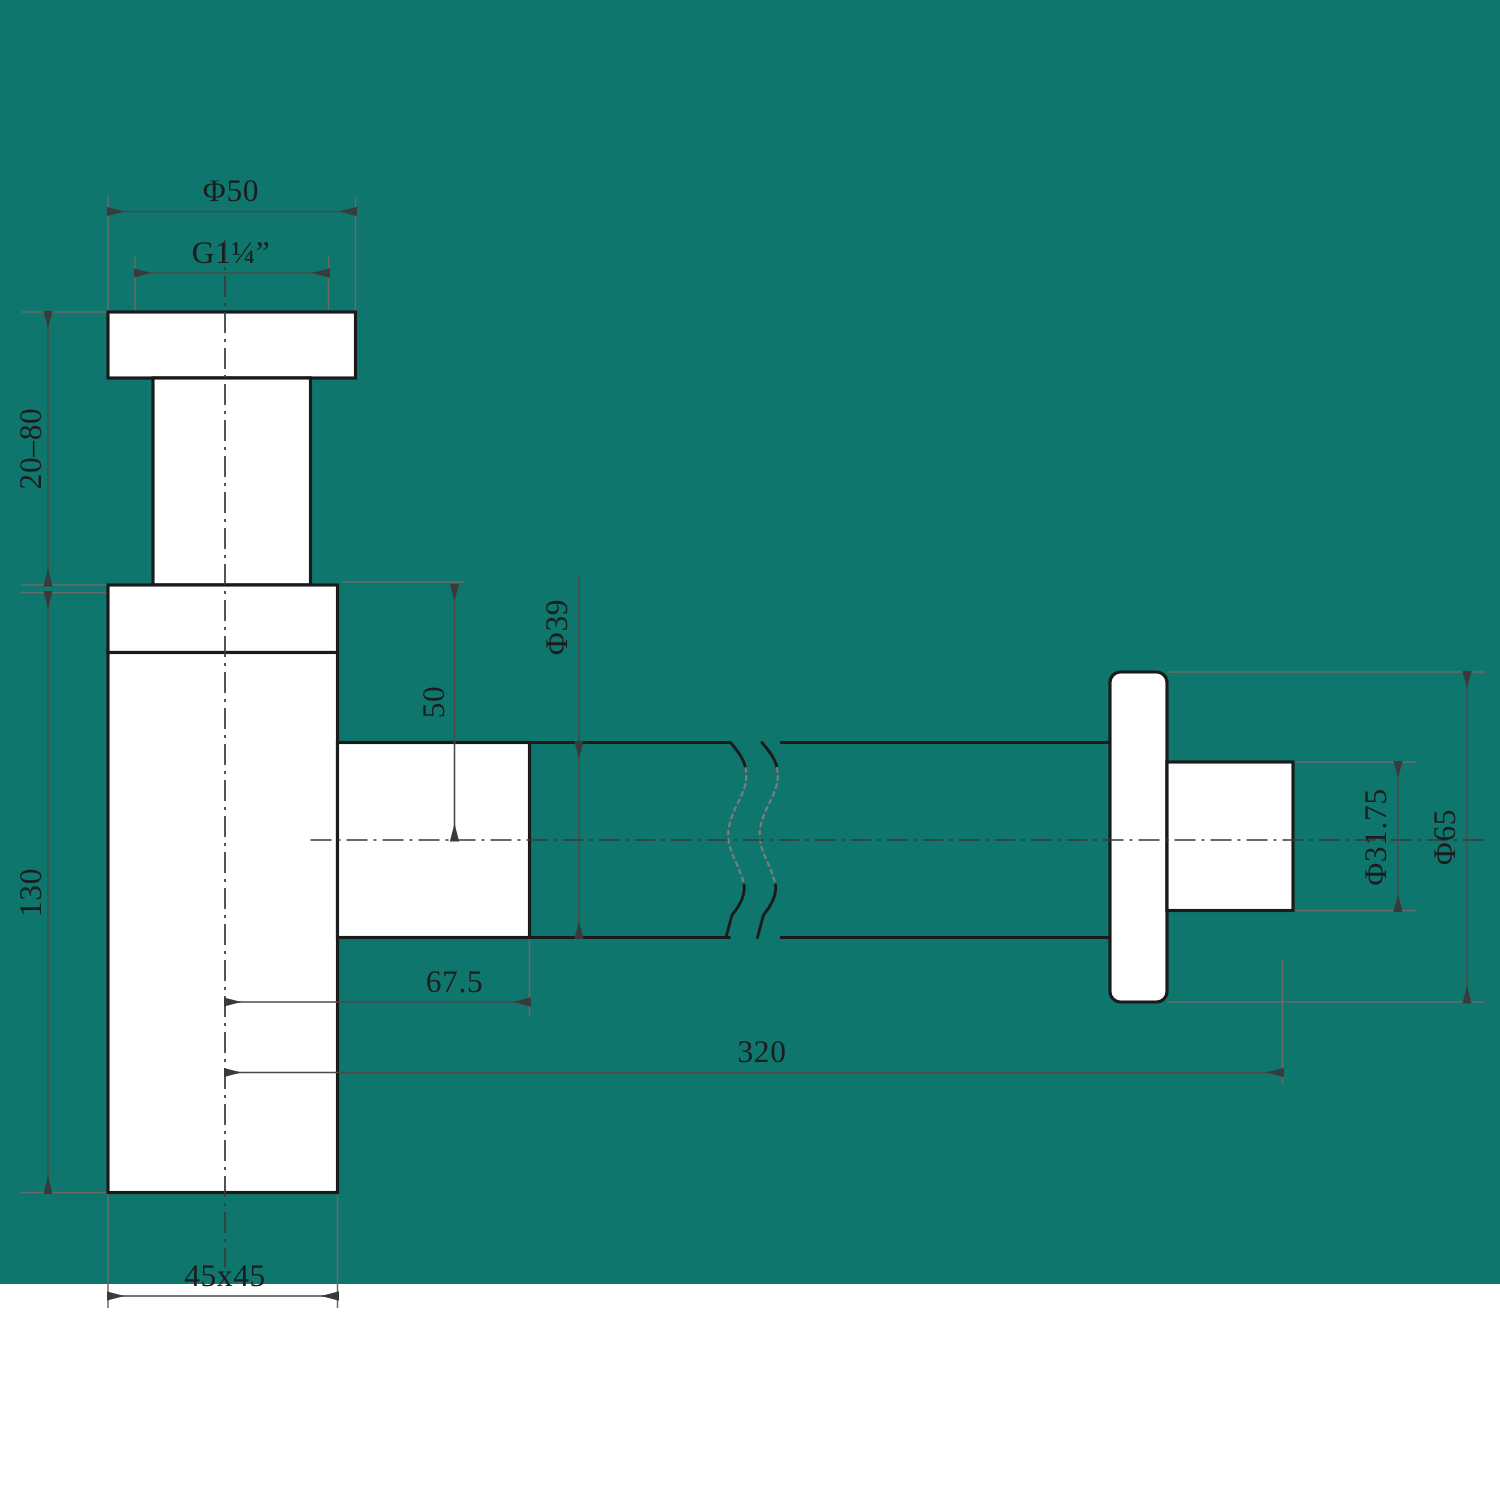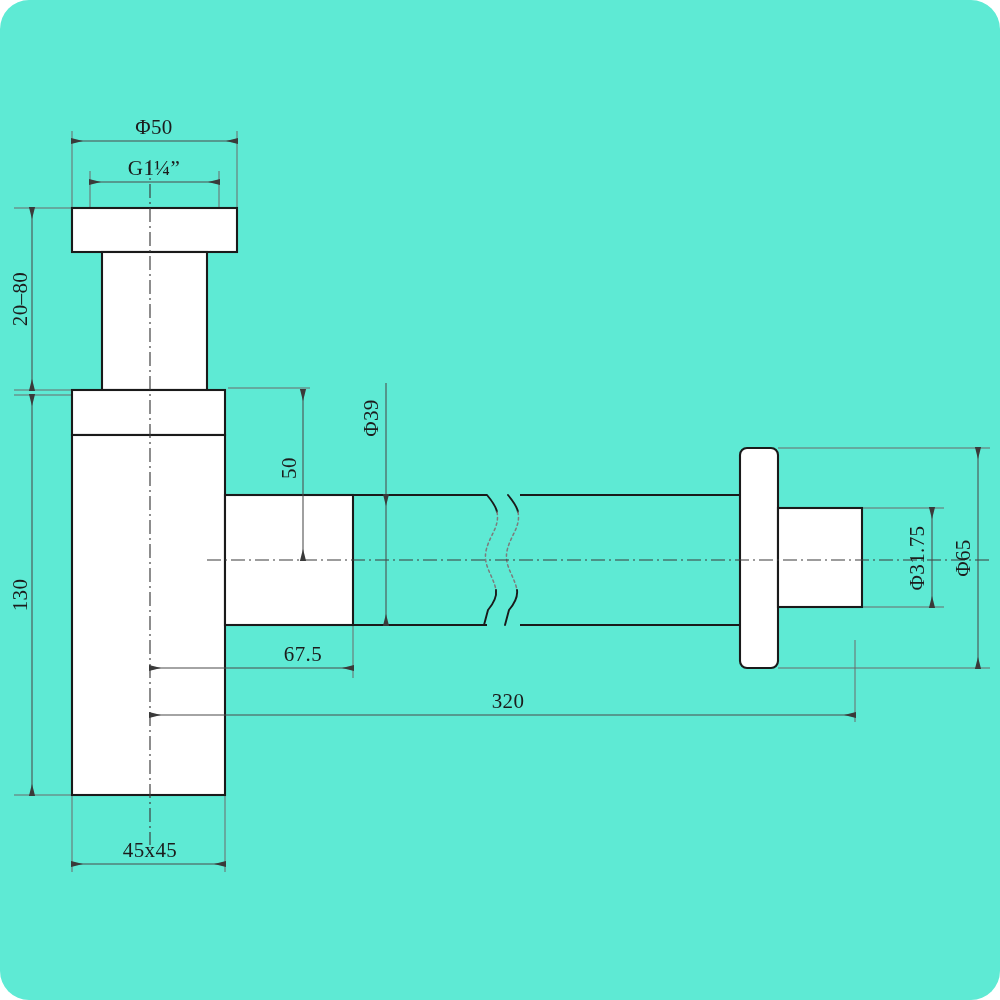--- a/index.html
+++ b/index.html
@@ -10,23 +10,22 @@
   }
   body {
     font-family: "Liberation Serif", serif;
     width: 1000px;
     height: 1000px;
     overflow: hidden;
   }
   #drawing-root {
     position: relative;
     width: 1000px;
-    height: 1000px;
-    background: #5eead4;
-    border-radius: 29px;
+    height: 856px;
+    background: #0f766e;
   }
   svg#tech-drawing {
     display: block;
     width: 1000px;
     height: 1000px;
   }
   .part-outline {
     fill: #ffffff;
     stroke: #1a1a1a;
     stroke-width: 2.1;

